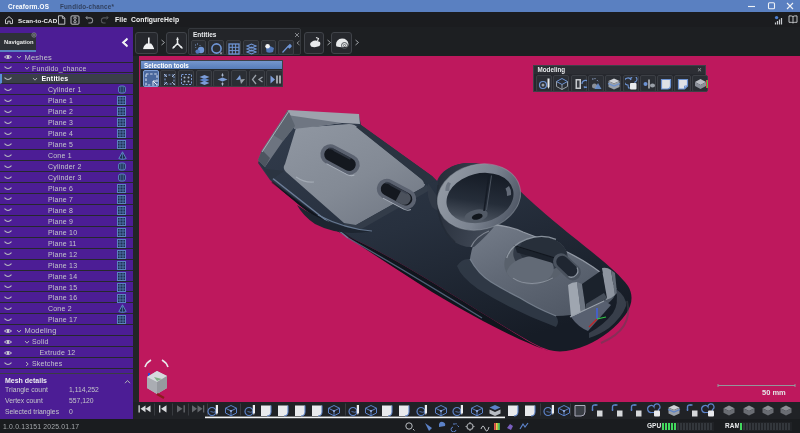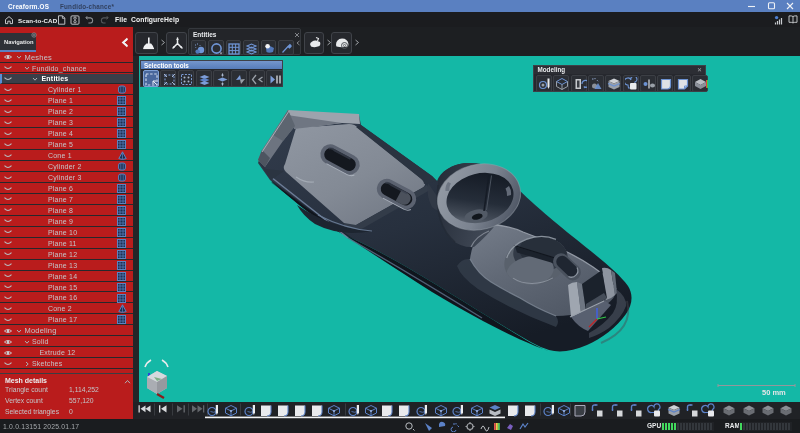--- a/index.html
+++ b/index.html
@@ -13,33 +13,33 @@
 #titlebar .t2{position:absolute;left:60px;top:2.5px;font-size:6.3px;font-weight:700;color:#31405f;letter-spacing:0.2px}
 
 #menubar{position:absolute;left:0;top:12px;width:800px;height:15px;background:#1b1c1f}
 #menubar span{position:absolute;top:4px;font-size:6.8px;color:#f2f3f4;font-weight:700;letter-spacing:0.1px}
 
 #toolbar{position:absolute;left:133px;top:27px;width:667px;height:29px;background:#1d1f22}
 .tbtn{position:absolute;top:4.5px;height:22px;background:#26282d;border:1px solid #404349;border-radius:3px}
 .egrp{position:absolute;left:55px;top:1px;width:113px;height:27px;background:#232529;border:1px solid #35383d;border-radius:2px}
 .ebtn{position:absolute;top:11px;width:15.5px;height:15px;background:#2a2d33;border:1px solid #3c3f45;border-radius:2px}
 
-#lpanel{position:absolute;left:0;top:27px;width:133px;height:392px;background:#b91c1c}
+#lpanel{position:absolute;left:0;top:27px;width:133px;height:392px;background:#4c1d95}
 #navtab{position:absolute;left:0;top:6px;width:36px;height:17px;background:#2e3137}
 #navtab span{position:absolute;left:4px;top:6px;font-size:5.8px;color:#e8e9ea;font-weight:600}
 #navunder{position:absolute;left:0;top:23px;width:36px;height:2px;background:#5a80c1}
 #tree{position:absolute;left:0;top:25px;width:133px;height:345px;overflow:hidden}
 .trow{position:absolute;left:0;width:133px;height:10.95px;border-bottom:1px solid #26282c}
 .trow.sel{background:#3a3f49;border-left:2px solid #5a8fd6}
 .trow.sel .ti{margin-left:-2px}
 
 #mdet{position:absolute;left:0;top:346px;width:133px;height:46px;border-top:1px solid #3a3d42}
 .mrow{position:absolute;left:0;width:133px;font-size:6.8px;color:#c3c6c9}
 
-#viewport{position:absolute;left:139px;top:56px;width:661px;height:346px;background:#14b8a6;overflow:hidden}
+#viewport{position:absolute;left:139px;top:56px;width:661px;height:346px;background:#be185d;overflow:hidden}
 #divider{position:absolute;left:133px;top:56px;width:6px;height:346px;background:#232528}
 
 #btoolbar{position:absolute;left:133px;top:402px;width:667px;height:17px;background:#202226}
 
 #statusbar{position:absolute;left:0;top:419px;width:800px;height:14px;background:#1a1c1f}
 
 .fpanel{position:absolute;background:#26282e;border:1px solid #3e4148}
 .fpanel .ptitle{position:absolute;left:0;top:0;width:100%;height:7px}
 .pbtn{position:absolute;top:0;width:16.2px;height:16.5px;background:#2b2e34;border:1px solid #3c3f45;border-radius:2px}
 </style></head><body>

